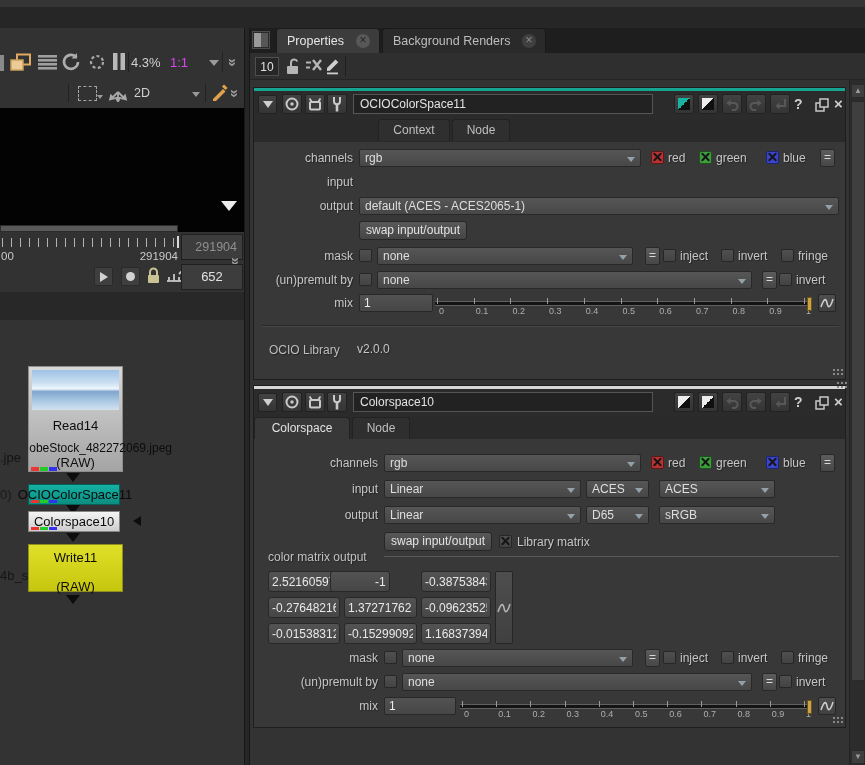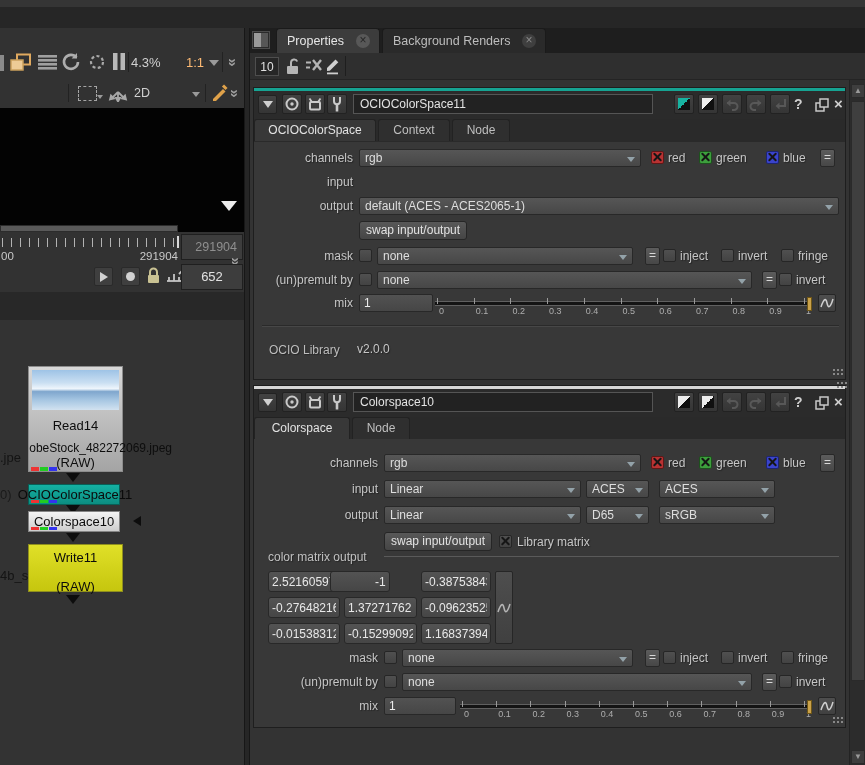--- a/index.html
+++ b/index.html
@@ -94,21 +94,21 @@
       </svg>
   </div>
   <div class="abs" style="left:112px;top:53px;width:14px;height:17px;">
     <svg width="14" height="17">
         <rect x="1" width="4.5" height="17" fill="#b8b8b8"></rect>
         <rect x="8.5" width="4.5" height="17" fill="#b8b8b8"></rect>
       </svg>
   </div>
   <div class="divline" style="left:128px;top:52px;height:20px;"></div>
   <div class="abs" style="left:131px;top:55px;color:#d0d0d0;font-size:13px;">4.3%</div>
-  <div class="abs" style="left:170px;top:55px;color:#fdba74;font-size:13px;margin-left:16px;">1:1</div>
+  <div class="abs" style="left:170px;top:55px;color:#d946ef;font-size:13px;">1:1</div>
   <div class="abs" style="left:209px;top:60px;width:0;height:0;border:5px solid transparent;border-top:6px solid #9a9a9a;"></div>
   <div class="divline" style="left:222px;top:52px;height:20px;"></div>
   <div class="chev" style="left:230px;top:53px;">»</div>
 
   <div class="divline" style="left:68px;top:84px;height:18px;"></div>
   <div class="abs" style="left:78px;top:86px;width:17px;height:13px;border:1px dashed #a5a5a5;"></div>
   <div class="abs" style="left:97px;top:95px;width:0;height:0;border:3.5px solid transparent;border-top:4.5px solid #9a9a9a;"></div>
   <div class="abs" style="left:108px;top:83px;width:20px;height:19px;">
     <svg width="20" height="19">
         <g stroke="#a8a8a8" stroke-width="1.8" fill="#a8a8a8">
@@ -302,21 +302,20 @@
       <div class="abs" style="left:560px;top:6px;width:16px;height:16px;">
         <svg width="16" height="16">
             <rect x="2" y="6" width="8" height="8" fill="#2b2b2b" stroke="#c9c9c9" stroke-width="1.5"></rect>
             <rect x="6" y="2" width="8" height="8" fill="#2b2b2b" stroke="#c9c9c9" stroke-width="1.5"></rect>
           </svg>
       </div>
       <div class="abs" style="left:580px;top:4px;color:#cfcfcf;font-size:15px;font-weight:bold;">×</div>
     </div>
 
     <div class="abs" style="left:0;top:31px;width:100%;height:22px;background:#2a2a2a;border-bottom:1px solid #2a2a2a;"></div>
-    <div class="ptab active" style="left:0;top:31px;width:122px;">OCIOColorSpace</div>
     <div class="ptab" style="left:124px;top:31px;width:72px;">Context</div>
     <div class="ptab" style="left:198px;top:31px;width:58px;">Node</div>
 
     <div class="lbl" style="left:0;top:61px;width:99px;">channels</div>
     <div class="dd" style="left:105px;top:61px;width:282px;">
       <span>rgb</span>
     </div>
     <div class="cb red checked" style="left:397px;top:63px;"></div>
     <div class="lbl" style="left:414px;top:61px;text-align:left;">red</div>
     <div class="cb green checked" style="left:445px;top:63px;"></div>

